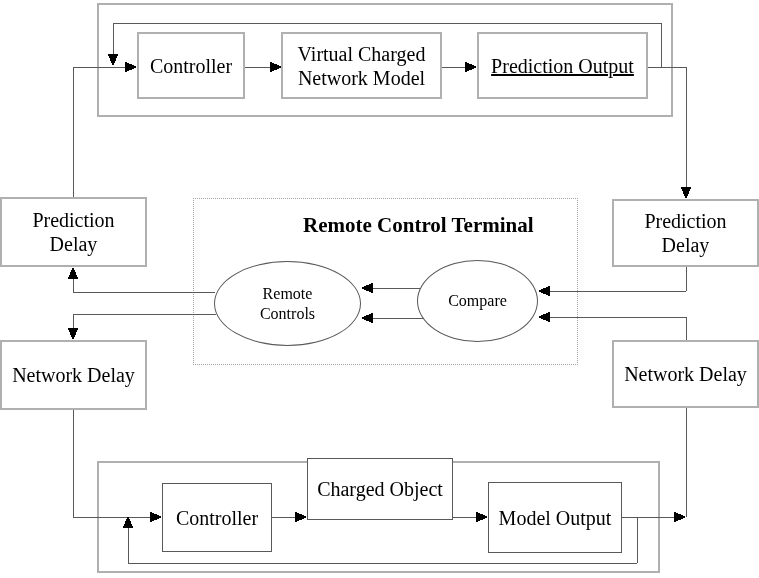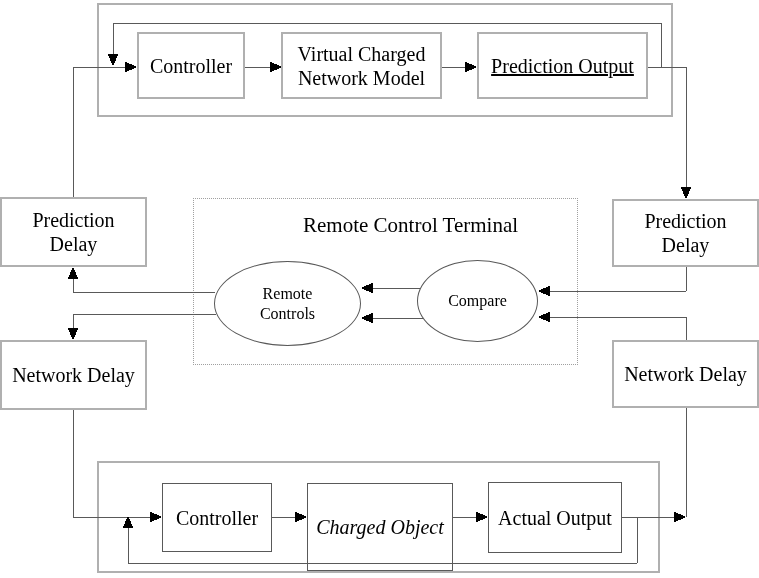--- a/index.html
+++ b/index.html
@@ -56,20 +56,21 @@
     font-size:16px;line-height:1.2;
     z-index:2;
   }
   .wrap-narrow{display:block;width:110px;margin:8px auto;}
   .wrap-xnarrow{display:block;width:92px;margin:0 auto;}
   .title{
     position:absolute;
     font-size:21px;
     white-space:nowrap;
     z-index:2;
+    font-weight:bold;
   }
   svg.connectors{
     position:absolute;left:0;top:0;
     z-index:5;
     pointer-events:none;
   }
   svg.connectors line{stroke:var(--line);stroke-width:1;}
   svg.connectors polygon{fill:var(--arrow);stroke:none;}
 </style>
 </head>
@@ -109,25 +110,25 @@
   <div class="ellipse" style="left:214px;top:261px;width:147px;height:85px;">
     <span class="wrap-xnarrow">Remote Controls</span>
   </div>
   <div class="ellipse" style="left:417px;top:260px;width:121px;height:82px;">
     <span>Compare</span>
   </div>
 
   <div class="box thin" style="left:162px;top:483px;width:110px;height:69px;">
     <span>Controller</span>
   </div>
-  <div class="box thin" style="left:307px;top:483px;width:146px;height:88px;font-style:italic;">
+  <div class="box thin" style="left:307px;top:458px;width:146px;height:62px;">
     <span>Charged Object</span>
   </div>
   <div class="box thin" style="left:488px;top:482px;width:134px;height:71px;">
-    <span>Actual Output</span>
+    <span>Model Output</span>
   </div>
 
   <svg class="connectors" width="759" height="578" viewBox="0 0 759 578" shape-rendering="crispEdges">
 
     <g>
       <line x1="73" y1="67" x2="126" y2="67"></line>
       <polygon points="125,61.5 125,72.5 137,67"></polygon>
       <line x1="113" y1="23" x2="113" y2="55"></line>
       <polygon points="107.5,54 118.5,54 113,66"></polygon>
       <line x1="113" y1="23" x2="661" y2="23"></line>

